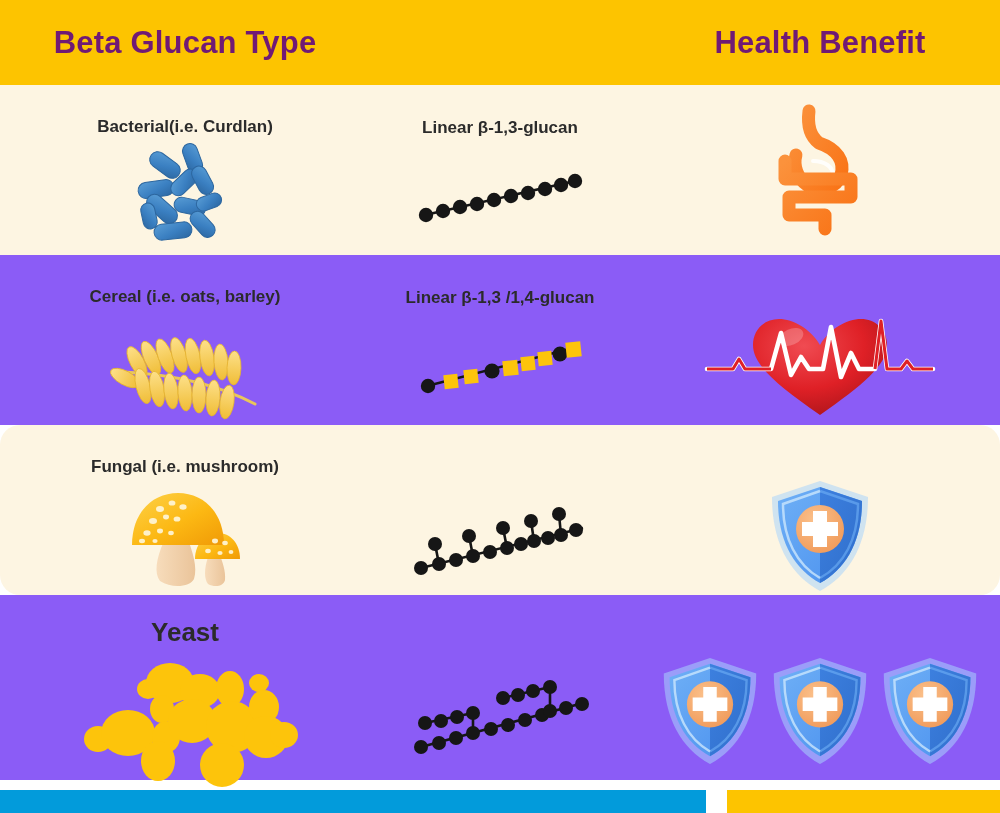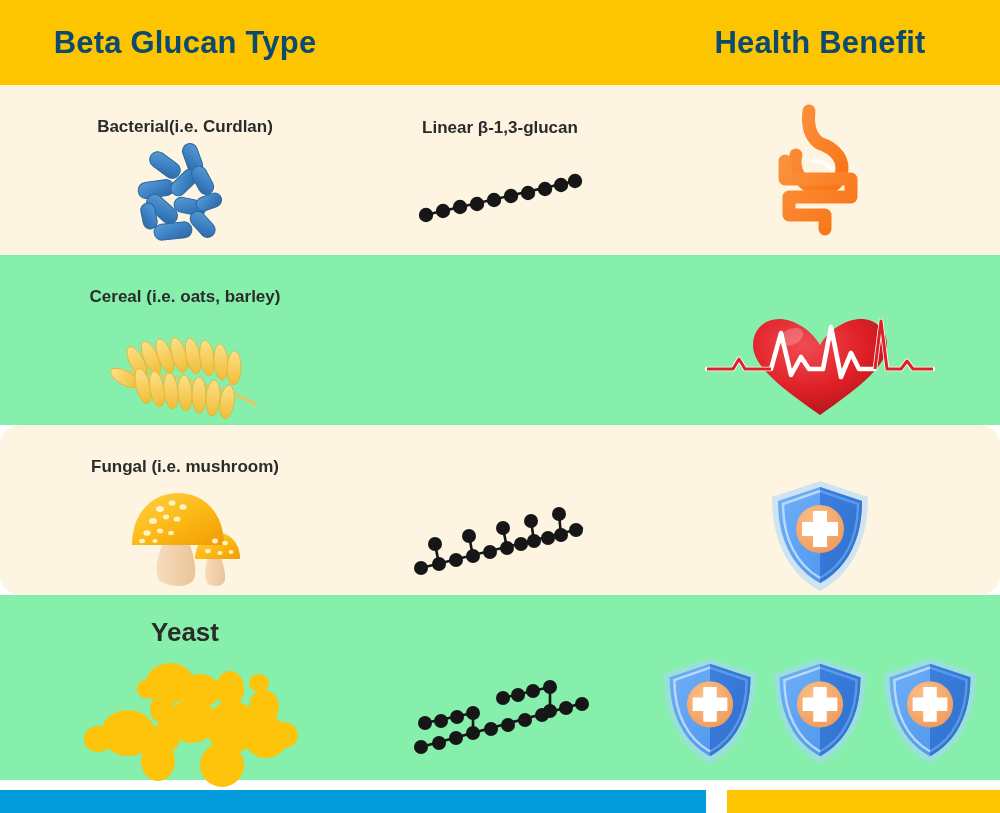--- a/index.html
+++ b/index.html
@@ -12,31 +12,31 @@
   .page { position: relative; width: 1000px; height: 813px; background:#fff; }
 
   
   .header {
     position: absolute; left:0; top:0; width:1000px; height:85px;
     background:#fdc400;
   }
   .header .h-cell {
     position:absolute; top:0; height:85px;
     display:flex; align-items:center; justify-content:center;
-    color:#0c4a6e; font-weight:bold; font-size:31px; letter-spacing:.2px;
+    color:#701a75; font-weight:bold; font-size:31px; letter-spacing:.2px;
     white-space:nowrap;
   }
   .h-type    { left:35px;  width:300px; justify-content:flex-start; }
   .h-struct  { left:340px; width:280px; }
   .h-benefit { left:640px; width:360px; }
 
   
   .row { position:absolute; left:0; width:1000px; height:170px; }
   .row.cream { background:#fdf5e2; }
-  .row.plain { background:#86efac; }
+  .row.plain { background:#8b5cf6; }
   .row-1 { top:85px;padding-left:41px; }
   .row-2 { top:255px; }
   .row-3 { top:425px;border-radius:20px; }
   .row-4 { top:595px; height:185px; }
 
   .cell { position:absolute; top:0; height:100%; }
   .col-type    { left:0px;   width:370px; }
   .col-struct  { left:330px; width:340px; }
   .col-benefit { left:640px; width:360px; }
 
@@ -172,20 +172,39 @@
             <ellipse cx="68" cy="71" rx="7" ry="18" transform="rotate(-7 68 71)"></ellipse>
             <ellipse cx="82" cy="73" rx="7" ry="18" transform="rotate(-4 82 73)"></ellipse>
             <ellipse cx="96" cy="75" rx="7" ry="18" transform="rotate(0 96 75)"></ellipse>
             <ellipse cx="110" cy="78" rx="7" ry="18" transform="rotate(4 110 78)"></ellipse>
             <ellipse cx="124" cy="82" rx="7" ry="17" transform="rotate(8 124 82)"></ellipse>
           </g>
         </svg>
       </div>
     </div>
 
+    <div class="cell col-struct">
+      <div class="cap">Linear β-1,3 /1,4-glucan</div>
+      <div class="art">
+        <svg width="170" height="62" viewBox="0 0 170 62">
+          <line x1="12" y1="50" x2="158" y2="12" stroke="#161616" stroke-width="2.4"></line>
+          <g>
+            <circle cx="13" cy="50" r="7.2" fill="#161616"></circle>
+            <rect x="29" y="38.5" width="14" height="14" fill="#fdc40b" transform="rotate(-6 36 45.5)"></rect>
+            <rect x="49" y="33.5" width="14" height="14" fill="#fdc40b" transform="rotate(-6 56 40.5)"></rect>
+            <circle cx="77" cy="35" r="7.6" fill="#161616"></circle>
+            <rect x="88" y="24.5" width="15" height="15" fill="#fdc40b" transform="rotate(-6 95.5 32)"></rect>
+            <rect x="106" y="20.5" width="14" height="14" fill="#fdc40b" transform="rotate(-6 113 27.5)"></rect>
+            <rect x="123" y="15.5" width="14" height="14" fill="#fdc40b" transform="rotate(-6 130 22.5)"></rect>
+            <circle cx="145" cy="18" r="7.4" fill="#161616"></circle>
+            <rect x="151" y="6" width="15" height="15" fill="#fdc40b" transform="rotate(-6 158.5 13.5)"></rect>
+          </g>
+        </svg>
+      </div>
+    </div>
 
     <div class="cell col-benefit">
       <div class="art">
         <svg width="230" height="120" viewBox="0 0 230 120">
           <defs>
             <radialGradient id="heartGrad" cx="38%" cy="28%" r="75%">
               <stop offset="0%" stop-color="#f04b52"></stop>
               <stop offset="60%" stop-color="#df2026"></stop>
               <stop offset="100%" stop-color="#b2161c"></stop>
             </radialGradient>

